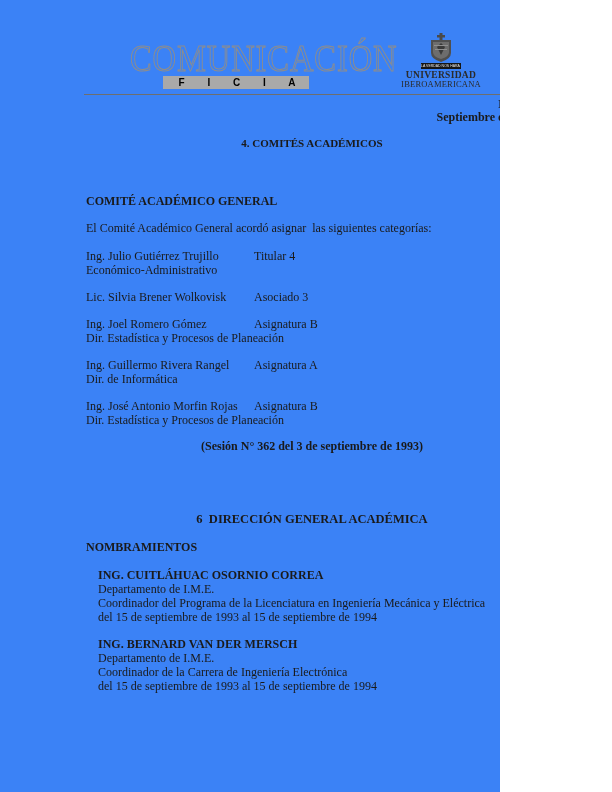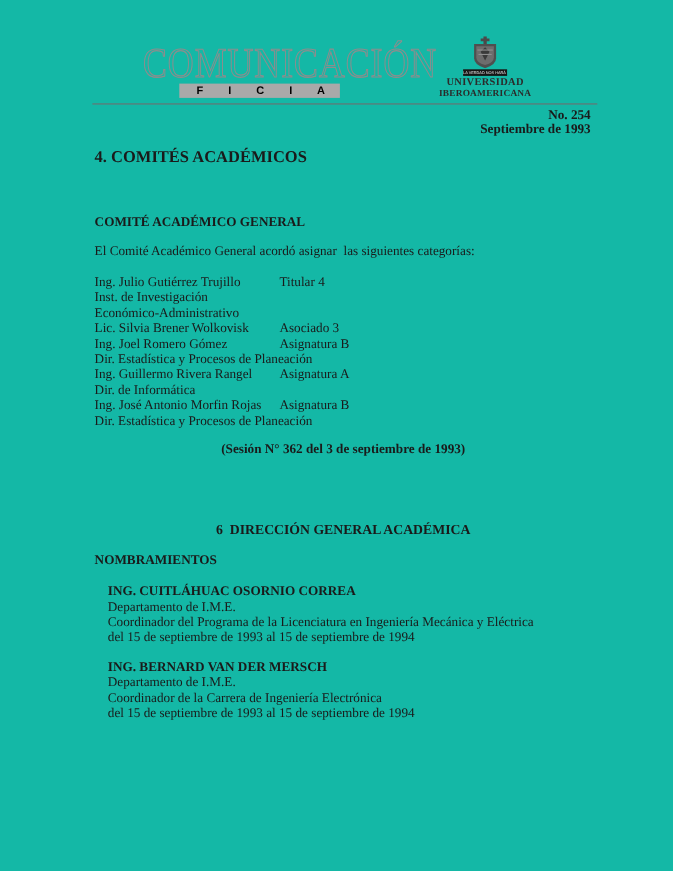--- a/index.html
+++ b/index.html
@@ -1,20 +1,20 @@
 <!DOCTYPE html>
 <html><head>
 <meta charset="utf-8">
 <style>
   html, body { margin: 0; padding: 0; background: #ffffff; }
   .page {
     position: relative;
-    width: 612px;
+    width: 500px;
     height: 792px;
-    background: #14b8a6;
+    background: #3b82f6;
     font-family: "Liberation Serif", serif;
     color: #1a1a1a;
     overflow: hidden;
   }
 
   
   .logo-comunicacion {
     position: absolute;
     left: 130px;
     top: 36px;
@@ -73,21 +73,21 @@
   .univ-name1 {
     margin-top: 1px;
     font-weight: 700;
     font-size: 9.5px;
     line-height: 10px;
     letter-spacing: 0.3px;
     color: #2b2b2b;
     white-space: nowrap;
   }
   .univ-name2 {
-    font-weight: 700;
+    font-weight: 400;
     font-size: 8.5px;
     line-height: 9px;
     letter-spacing: 0.2px;
     color: #2b2b2b;
     white-space: nowrap;
   }
   .header-rule {
     position: absolute;
     left: 84px;
     top: 94px;
@@ -109,38 +109,38 @@
   .content {
     position: absolute;
     left: 86px;
     top: 133px;
     width: 452px;
     font-size: 12px;
     line-height: 14px;
   }
   .doc-title {
     margin-top: 3px;
-    text-align: left;
-    font-weight: bold;
-    font-size: 15px;
+    text-align: center;
+    font-weight: bold;
+    font-size: 11px;
     white-space: pre-wrap;
   }
   .subsection-title {
     margin-top: 44px;
     font-weight: bold;
   }
   .heading-bold {
     margin-top: 14px;
     font-weight: bold;
   }
   .intro-line {
     margin-top: 13px;
     white-space: pre-wrap;
   }
-  .assignment { }
+  .assignment { margin-top: 13px; }
   .assignment.first { margin-top: 14px; }
   .assignment-first-line { display: flex; }
   .assignment-name {
     min-width: 164px;
     padding-right: 4px;
     white-space: nowrap;
   }
   .assignment-category { white-space: nowrap; }
   .session-note {
     margin-top: 12px;
@@ -200,21 +200,20 @@
     <div class="subsection-title">COMITÉ ACADÉMICO GENERAL</div>
 
 
     <div class="intro-line">El Comité Académico General acordó asignar  las siguientes categorías:</div>
 
     <div class="assignment first">
       <div class="assignment-first-line">
         <span class="assignment-name">Ing. Julio Gutiérrez Trujillo</span>
         <span class="assignment-category">Titular 4</span>
       </div>
-      <div>Inst. de Investigación</div>
       <div>Económico-Administrativo</div>
     </div>
 
     <div class="assignment">
       <div class="assignment-first-line">
         <span class="assignment-name">Lic. Silvia Brener Wolkovisk</span>
         <span class="assignment-category">Asociado 3</span>
       </div>
     </div>
 

